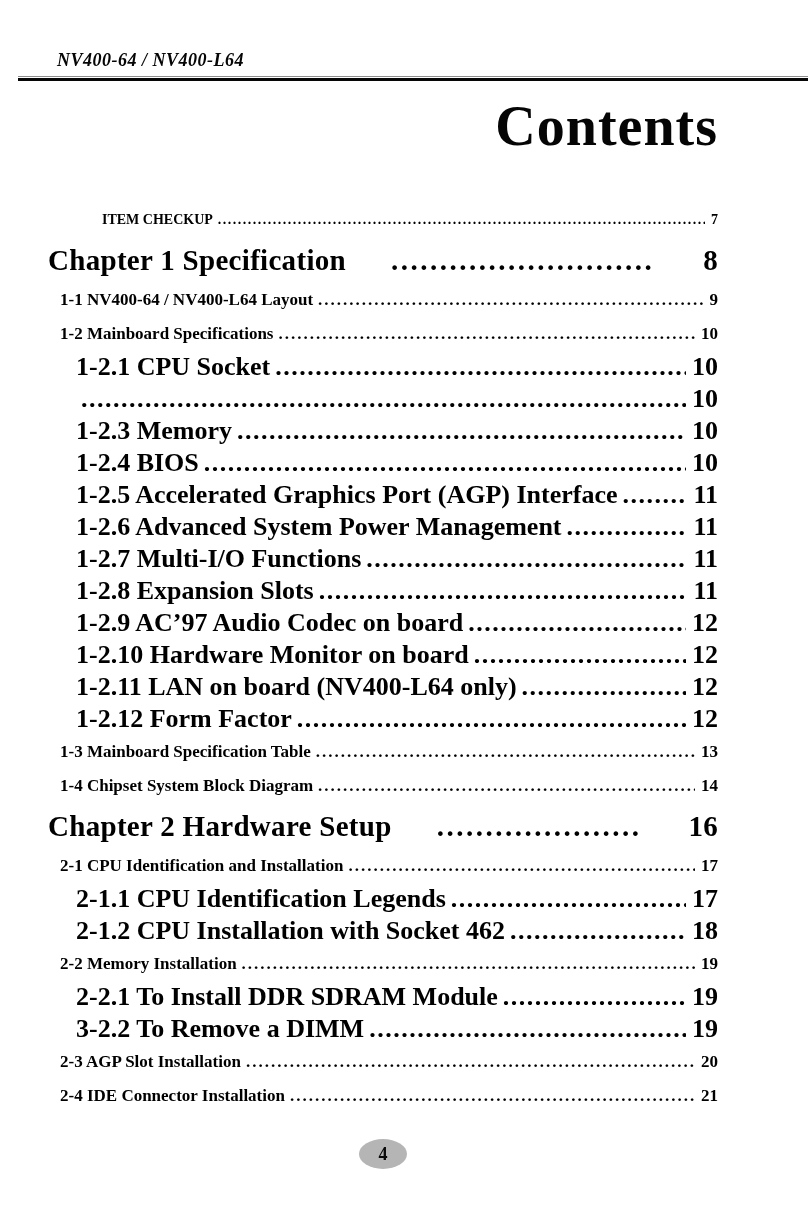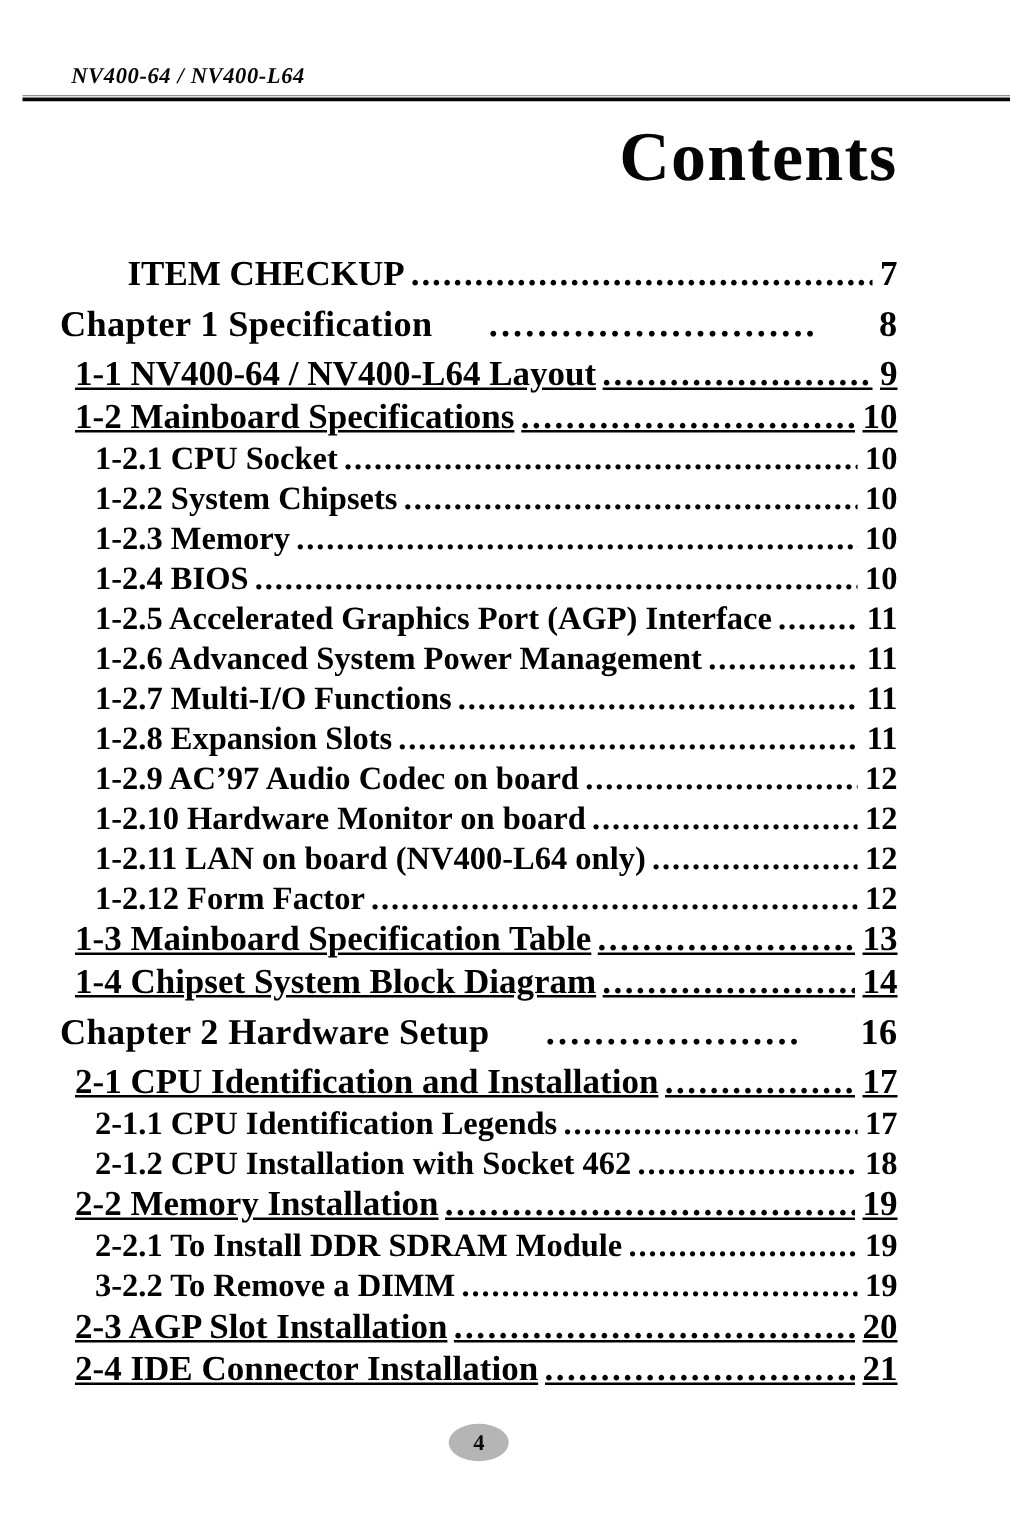--- a/index.html
+++ b/index.html
@@ -55,23 +55,23 @@
     white-space: nowrap;
     margin-left: 5px;
     margin-right: 2px;
     letter-spacing: 1.5px;
   }
   .dots::after {
     content: "................................................................................................................................................................";
   }
   .toc-page { flex: 0 0 auto; padding-left: 4px; }
 
-  .toc-row.item    { font-size: 28px; line-height: 34px; padding-left: 54px; }
+  .toc-row.item    { font-size: 14px; line-height: 34px; padding-left: 54px; }
   .toc-row.chapter { font-size: 29px; line-height: 46px; letter-spacing: 0.3px; gap: 40px; }
-  .toc-row.l2      { font-size: 28px; line-height: 34px; padding-left: 12px; text-decoration: underline; }
+  .toc-row.l2      { font-size: 17px; line-height: 34px; padding-left: 12px; }
   .toc-row.l3      { font-size: 26px; line-height: 32px; padding-left: 28px; }
 
   .toc-row.chapter .dots { letter-spacing: 2.5px; margin-right: 6px; }
   .toc-row.l2 .dots      { letter-spacing: 2px; }
 
   .footer {
     margin-top: 26px;
     display: flex;
     justify-content: center;
   }
@@ -124,21 +124,20 @@
           <span class="toc-label">1-2 Mainboard Specifications</span>
           <span class="dots"></span>
           <span class="toc-page">10</span>
         </div>
         <div class="toc-row l3">
           <span class="toc-label">1-2.1 CPU Socket</span>
           <span class="dots"></span>
           <span class="toc-page">10</span>
         </div>
         <div class="toc-row l3">
-          <span class="toc-label">1-2.2 System Chipsets</span>
           <span class="dots"></span>
           <span class="toc-page">10</span>
         </div>
         <div class="toc-row l3">
           <span class="toc-label">1-2.3 Memory</span>
           <span class="dots"></span>
           <span class="toc-page">10</span>
         </div>
         <div class="toc-row l3">
           <span class="toc-label">1-2.4 BIOS</span>

